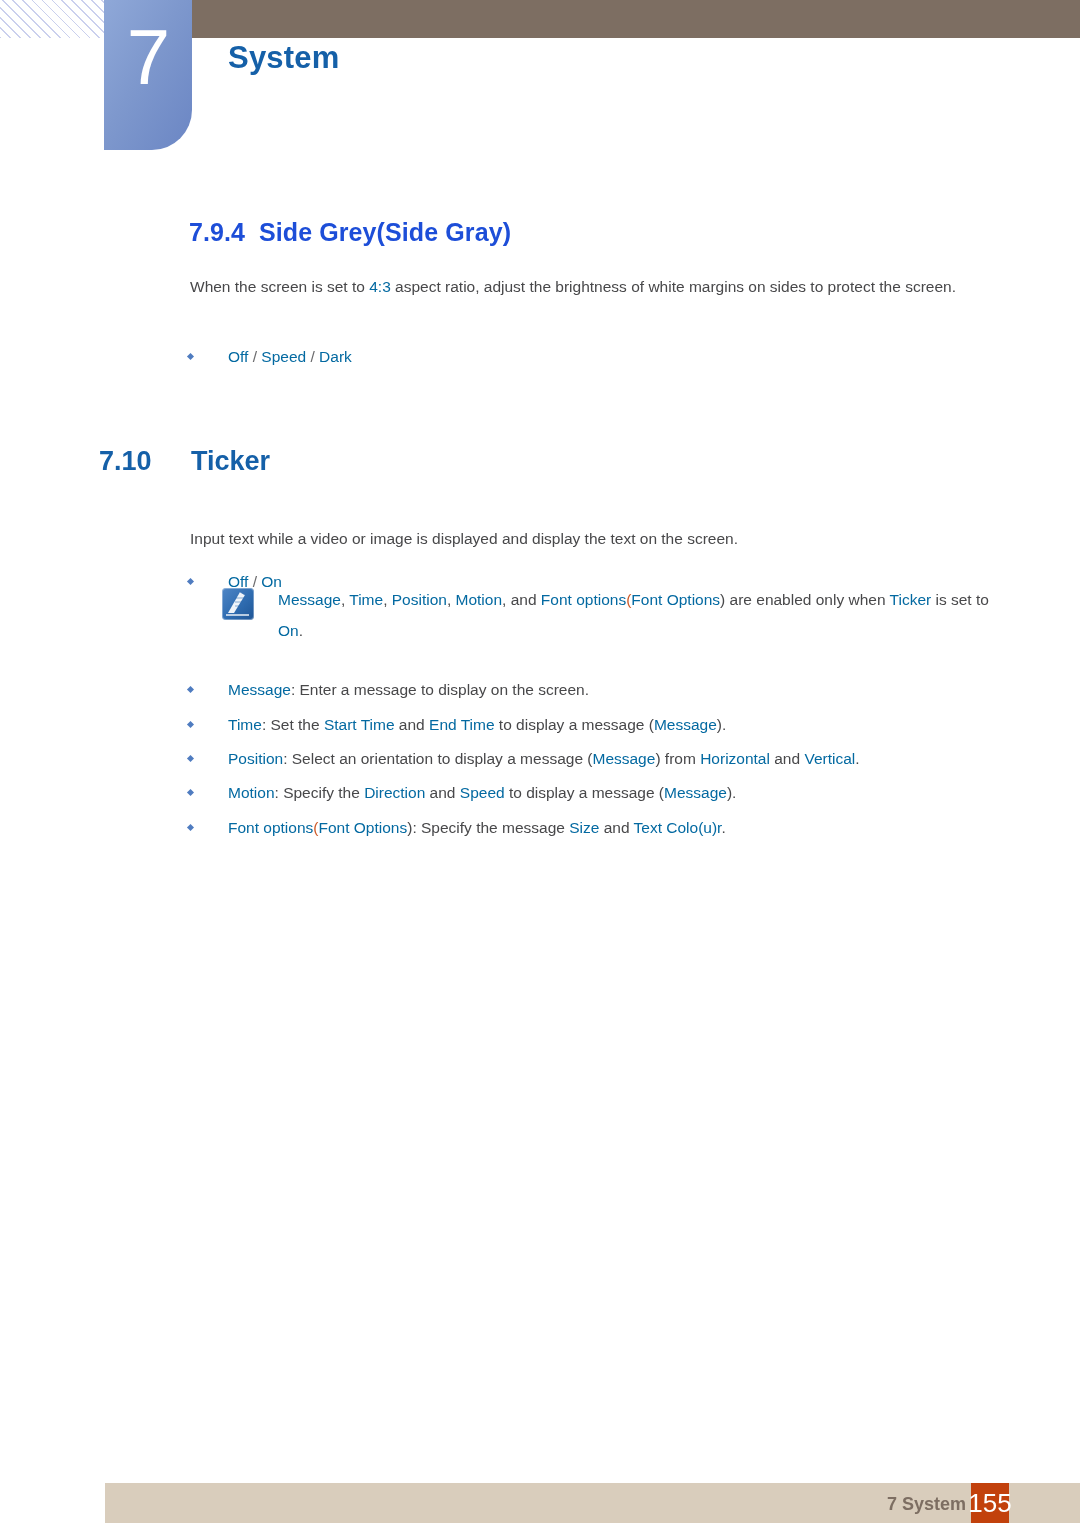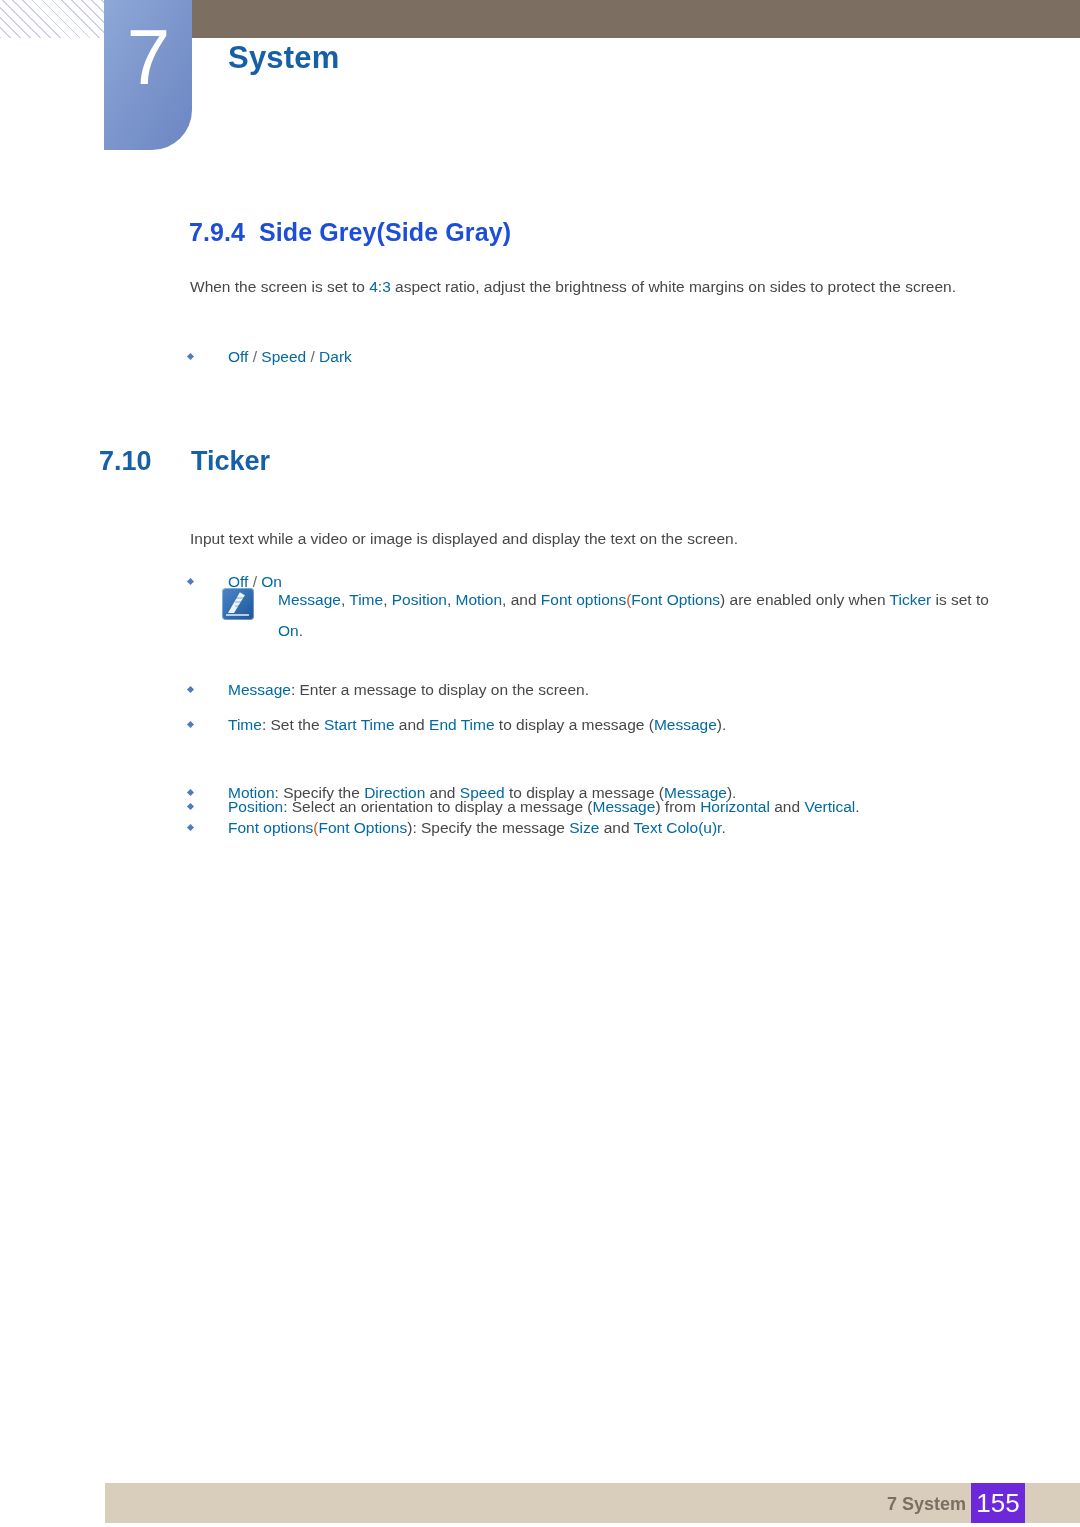--- a/index.html
+++ b/index.html
@@ -149,21 +149,21 @@
   }
   .bullet .btext {
     display: block;
     margin-left: 46px;
   }
 
   .b-sidegrey { top: 186px; }
   .b-offon    { top: 411px; }
   .b-message  { top: 519px; }
   .b-time     { top: 554px; }
-  .b-position { top: 588px; margin-top: 48px; }
+  .b-position { top: 588px; }
   .b-motion   { top: 622px; }
   .b-font     { top: 657px; }
 
   
   .note {
     position: absolute;
     left: 222px;
     top: 424px;
     width: 790px;
   }
@@ -201,23 +201,23 @@
     right: 114px;
     top: 11px;
     color: #7d6e62;
     font-size: 18px;
     font-weight: bold;
   }
   .page-box {
     position: absolute;
     left: 866px;
     top: 0;
-    width: 54px;
+    width: 38px;
     height: 40px;
-    background: #6d28d9;
+    background: #c2410c;
     display: flex;
     align-items: center;
     justify-content: center;
   }
   .page-num {
     color: #ffffff;
     font-size: 26px;
     font-weight: 400;
     line-height: 1;
   }

